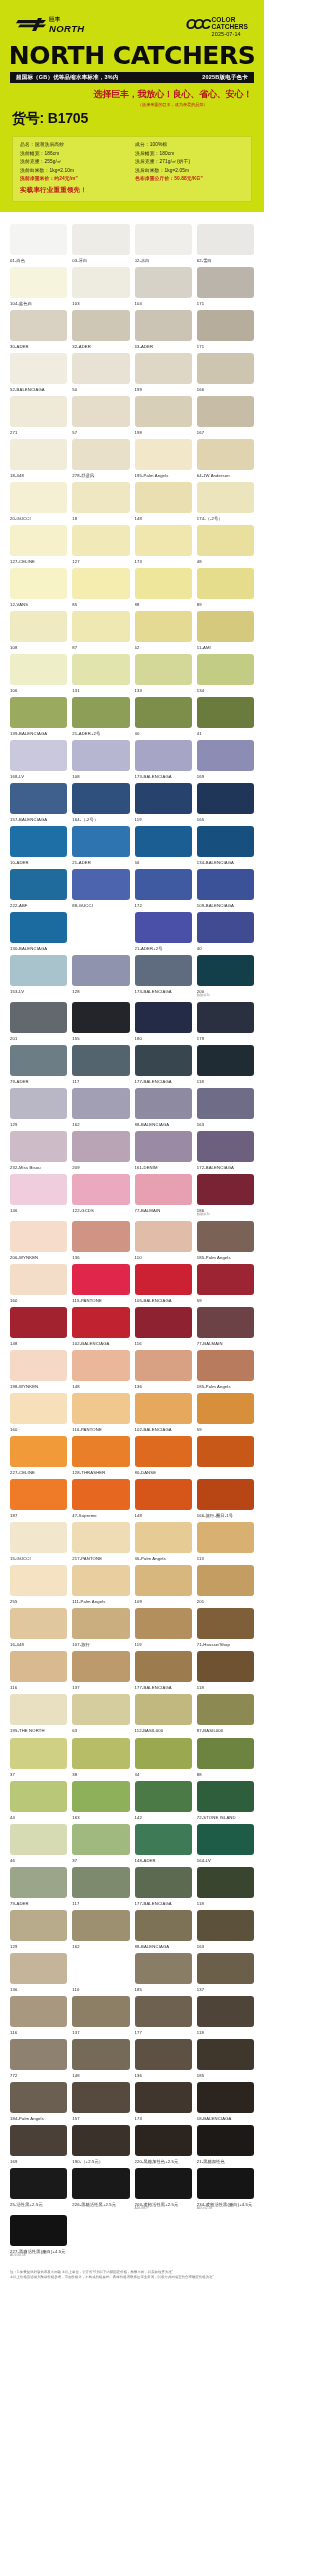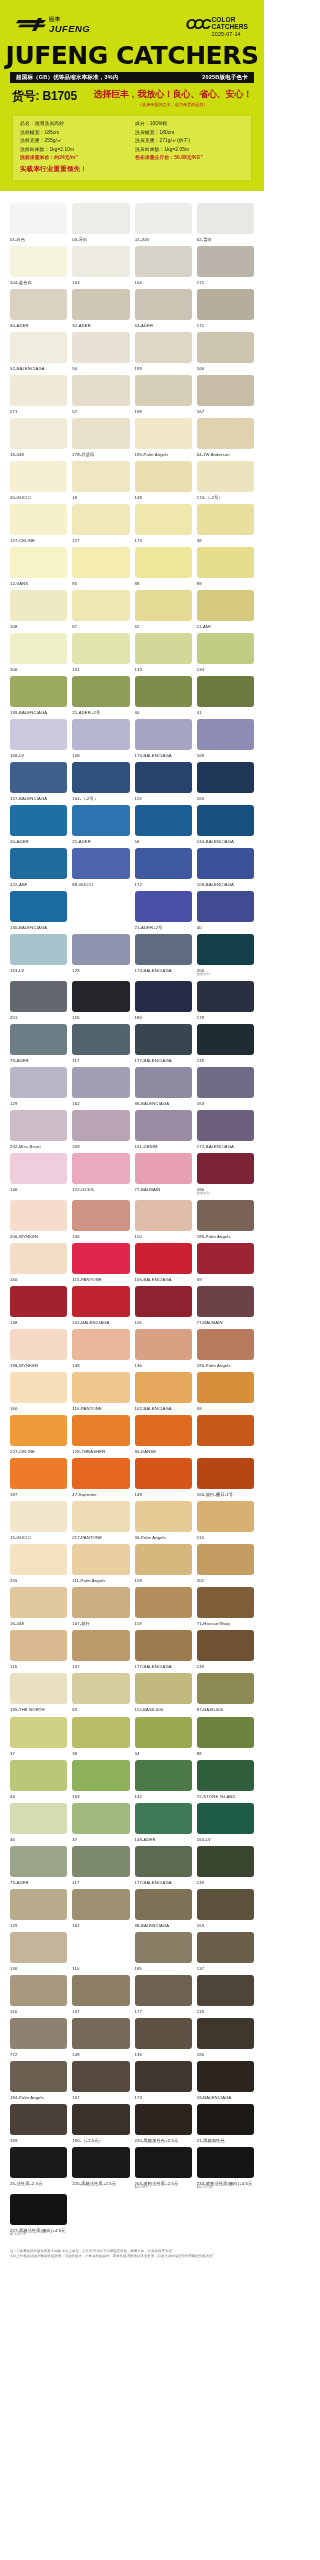--- a/index.html
+++ b/index.html
@@ -32,21 +32,21 @@
   .bigtitle{font-size:25px;font-weight:bold;color:#0c0c0c;text-align:center;
             letter-spacing:-0.5px;margin:6px 0 0 0;line-height:1;
             font-family:"DejaVu Sans",sans-serif;}
 
   .blackbar{background:#111;margin:4px 10px 0 10px;padding:2px 6px;
             display:flex;justify-content:space-between;align-items:center;}
   .blackbar span{font-size:5.5px;color:#fff;font-weight:bold;letter-spacing:.2px;}
 
   .skurow{display:flex;align-items:flex-start;justify-content:space-between;
           padding:5px 12px 0 12px;}
-  .sku{font-size:12px;font-weight:bold;color:#111;letter-spacing:-.2px;}
+  .sku{font-size:14px;font-weight:bold;color:#111;letter-spacing:-.2px;margin-top:22px;}
   .slogan{display:flex;flex-direction:column;align-items:center;}
   .slogan-main{font-size:9px;font-weight:bold;color:#b5161c;letter-spacing:-.2px;}
   .slogan-sub{font-size:4px;color:#b5161c;margin-top:1px;letter-spacing:.1px;}
 
   .specbox{margin:8px 12px 0 12px;background:#dbe843;border:1px solid #c4d21f;
            padding:5px 7px 6px 7px;}
   .specgrid{display:grid;grid-template-columns:1fr 1fr;column-gap:6px;row-gap:2px;}
   .spec{font-size:4.8px;color:#1a1a1a;letter-spacing:.1px;line-height:1.35;}
   .spec.red{color:#c01a1a;font-weight:bold;}
   .spechl{font-size:6.5px;font-weight:bold;color:#c01a1a;margin-top:3px;
@@ -76,36 +76,36 @@
     <div class="brandrow">
 
       <div class="jufeng">
         <svg class="jf-mark" width="30" height="14" viewBox="0 0 30 14">
           <polygon points="2,2 30,2 27,5.2 0,5.2" fill="#111"></polygon>
           <polygon points="4,6.4 30,6.4 27.5,9.2 2,9.2" fill="#111"></polygon>
           <polygon points="22,0 26,0 20,13 16,13" fill="#111"></polygon>
         </svg>
         <div class="jf-txt">
           <div class="jf-cn">巨丰</div>
-          <div class="jf-en">JUFENG</div>
+          <div class="jf-en">NORTH</div>
         </div>
       </div>
 
       <div class="cc">
         <div class="cc-mark">CCC</div>
         <div class="cc-txt">
           <div class="cc-l1">COLOR</div>
           <div class="cc-l2">CATCHERS</div>
           <div class="cc-date">2025-07-14</div>
         </div>
       </div>
 
     </div>
 
-    <div class="bigtitle">JUFENG CATCHERS</div>
+    <div class="bigtitle">NORTH CATCHERS</div>
 
     <div class="blackbar">
       <span>超国标（GB）优等品缩水率标准，3%内</span>
       <span>2025B版电子色卡</span>
     </div>
 
     <div class="skurow">
       <div class="sku">货号: B1705</div>
       <div class="slogan">
         <div class="slogan-main">选择巨丰，我放心！良心、省心、安心！</div>

